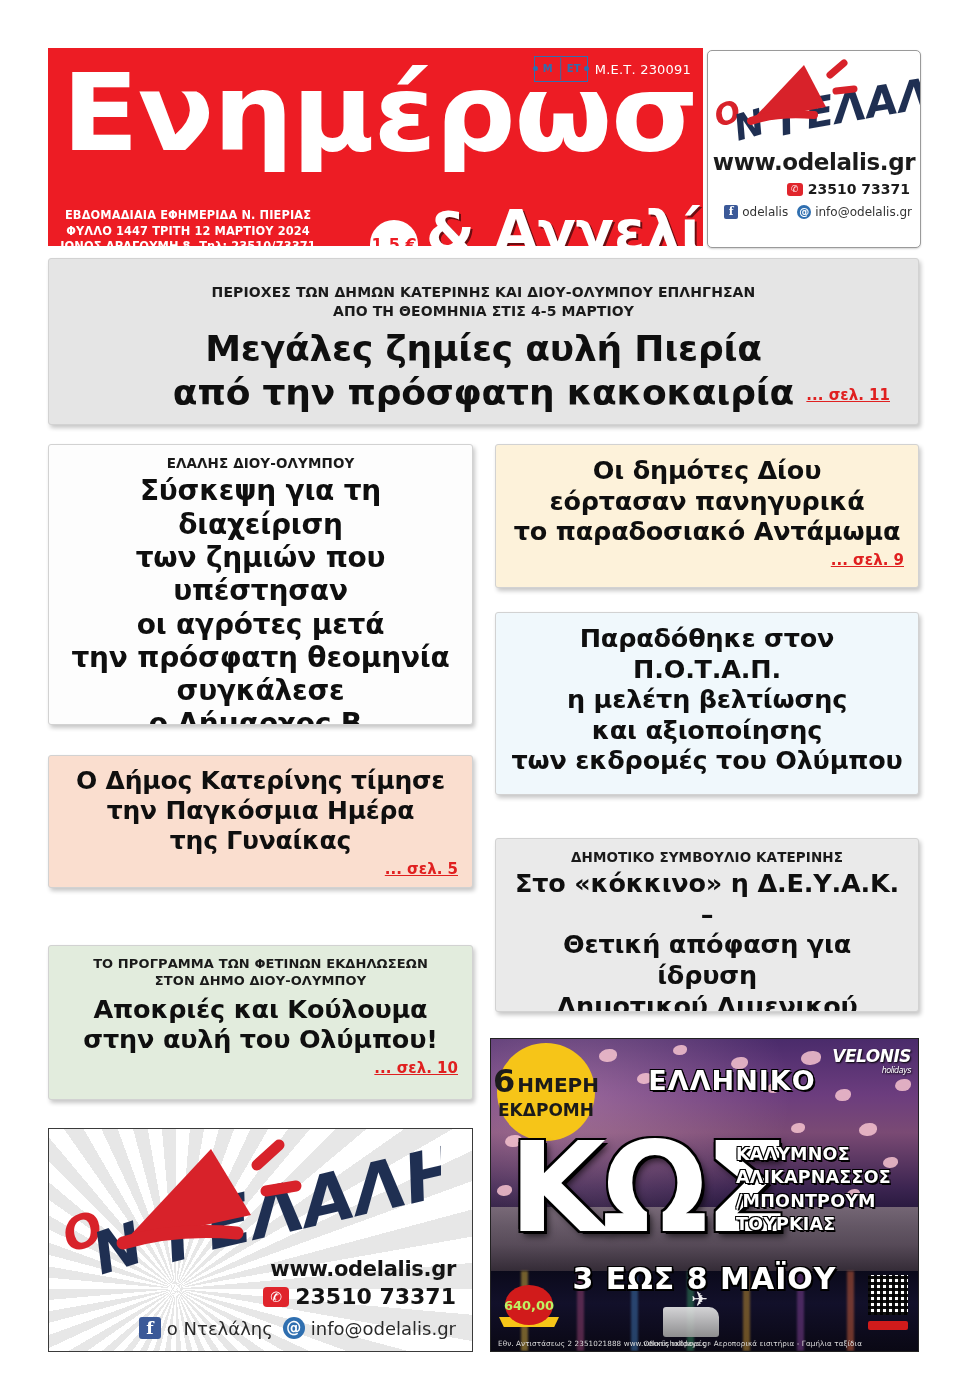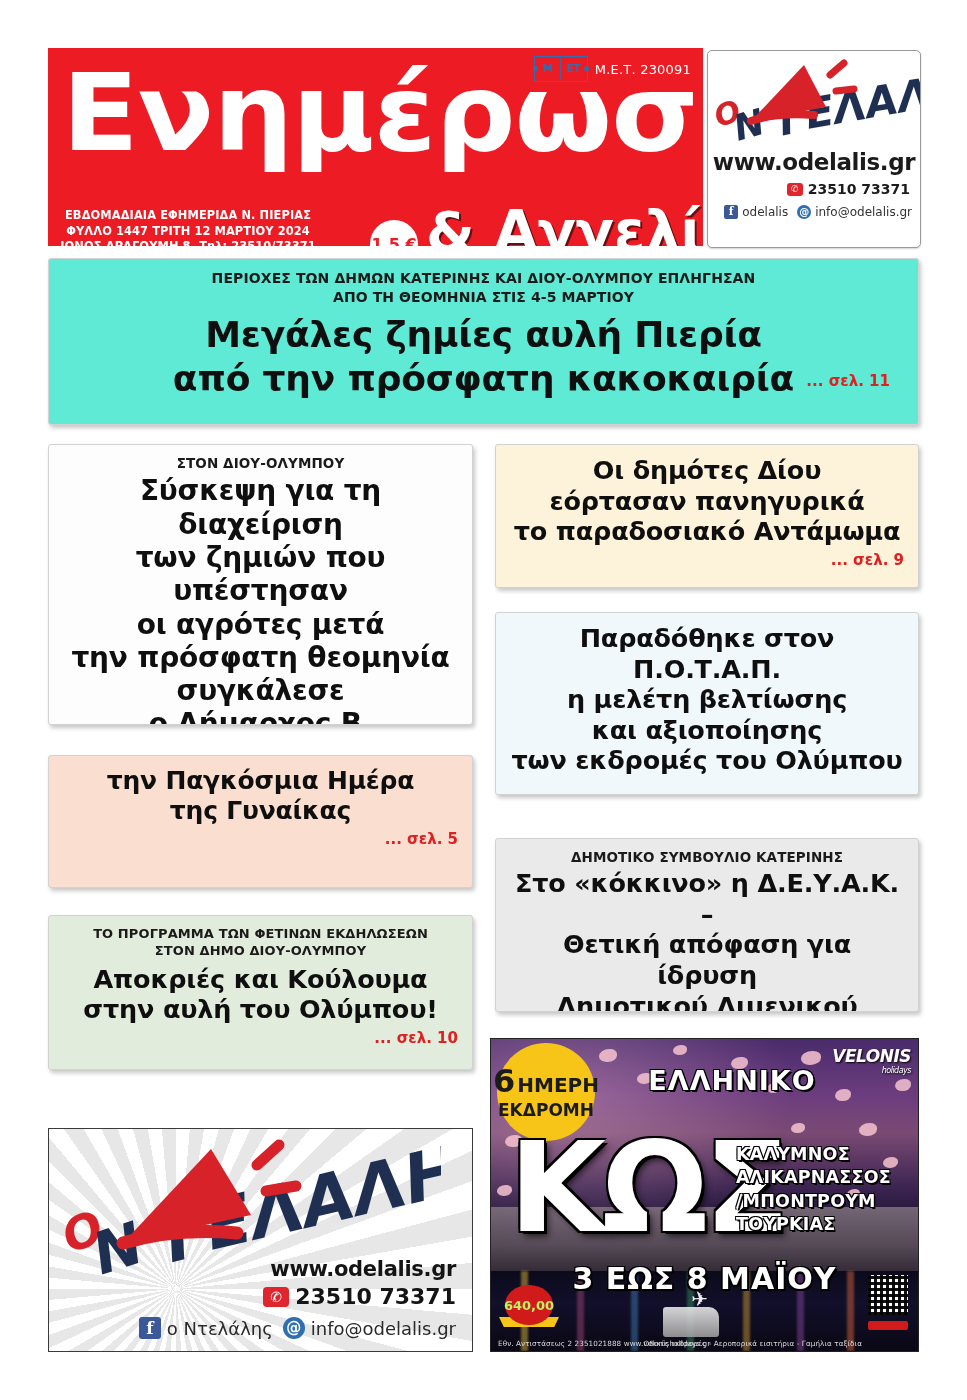--- a/index.html
+++ b/index.html
@@ -103,38 +103,39 @@
     text-align:center;font-size:13.5px;font-weight:700;color:#1a1a1a;
     line-height:1.28;letter-spacing:.1px;margin-bottom:2px;
   }
   .headline{
     text-align:center;font-weight:700;color:#0f0f0f;line-height:1.16;
     letter-spacing:-.2px;
   }
   .pageref{
     text-align:right;color:#e02020;font-weight:700;font-size:15px;
     margin-top:4px;
+    text-decoration:underline;
   }
 
   
-  #box-main{left:48px;top:258px;width:871px;height:167px;background:#5eead4;
-            padding-top:10px;}
+  #box-main{left:48px;top:258px;width:871px;height:167px;background:#e5e5e5;
+            padding-top:24px;}
   #box-main .kicker{font-size:14px;line-height:1.35;}
   #box-main .headline{font-size:36px;line-height:1.24;margin-top:6px;}
   #box-main .main-flow{position:relative;}
   #box-main .pageref{position:absolute;right:14px;bottom:12px;margin:0;font-size:15px;}
 
   #box-syskepsi{left:48px;top:444px;width:425px;height:281px;background:#fdfdfd;}
   #box-syskepsi .headline{font-size:28px;line-height:1.19;}
   #box-syskepsi .kicker{font-size:13.5px;}
 
   #box-gynaika{left:48px;top:755px;width:425px;height:133px;background:#fadecf;}
   #box-gynaika .headline{font-size:25px;line-height:1.2;}
 
-  #box-apokries{left:48px;top:915px;width:425px;height:155px;background:#e2ecdd;}
+  #box-apokries{left:48px;top:945px;width:425px;height:155px;background:#e2ecdd;}
   #box-apokries .kicker{font-size:13px;line-height:1.3;}
   #box-apokries .headline{font-size:25.5px;line-height:1.2;margin-top:4px;}
 
   #box-dimotes{left:495px;top:444px;width:424px;height:144px;background:#fdf2da;}
   #box-dimotes .headline{font-size:25.5px;line-height:1.2;}
 
   #box-potap{left:495px;top:612px;width:424px;height:183px;background:#f0f8fc;}
   #box-potap .headline{font-size:25.5px;line-height:1.2;}
 
   #box-deyak{left:495px;top:838px;width:424px;height:174px;background:#eaeaea;}
@@ -334,34 +335,35 @@
       </div>
       <div class="headline">
         <div>Μεγάλες ζημίες αυλή Πιερία</div>
         <div>από την πρόσφατη κακοκαιρία</div>
       </div>
       <div class="pageref">... σελ. 11</div>
     </div>
   </div>
 
   <div class="nbox" id="box-syskepsi">
-    <div class="kicker">ΣΤΟΝ ΔΙΟΥ-ΟΛΥΜΠΟΥ</div>
+    <div class="kicker">ΕΛΑΛΗΣ ΔΙΟΥ-ΟΛΥΜΠΟΥ</div>
     <div class="headline">
       <div>Σύσκεψη για τη διαχείριση</div>
       <div>των ζημιών που υπέστησαν</div>
       <div>οι αγρότες μετά</div>
       <div>την πρόσφατη θεομηνία</div>
       <div>συγκάλεσε</div>
       <div>ο Δήμαρχος Β. Γερολιόλιος</div>
     </div>
     <div class="pageref">... σελ. 10</div>
   </div>
 
   <div class="nbox" id="box-gynaika">
     <div class="headline">
+      <div>Ο Δήμος Κατερίνης τίμησε</div>
       <div>την Παγκόσμια Ημέρα</div>
       <div>της Γυναίκας</div>
     </div>
     <div class="pageref">... σελ. 5</div>
   </div>
 
   <div class="nbox" id="box-apokries">
     <div class="kicker">
       <div>ΤΟ ΠΡΟΓΡΑΜΜΑ ΤΩΝ ΦΕΤΙΝΩΝ ΕΚΔΗΛΩΣΕΩΝ</div>
       <div>ΣΤΟΝ ΔΗΜΟ ΔΙΟΥ-ΟΛΥΜΠΟΥ</div>

